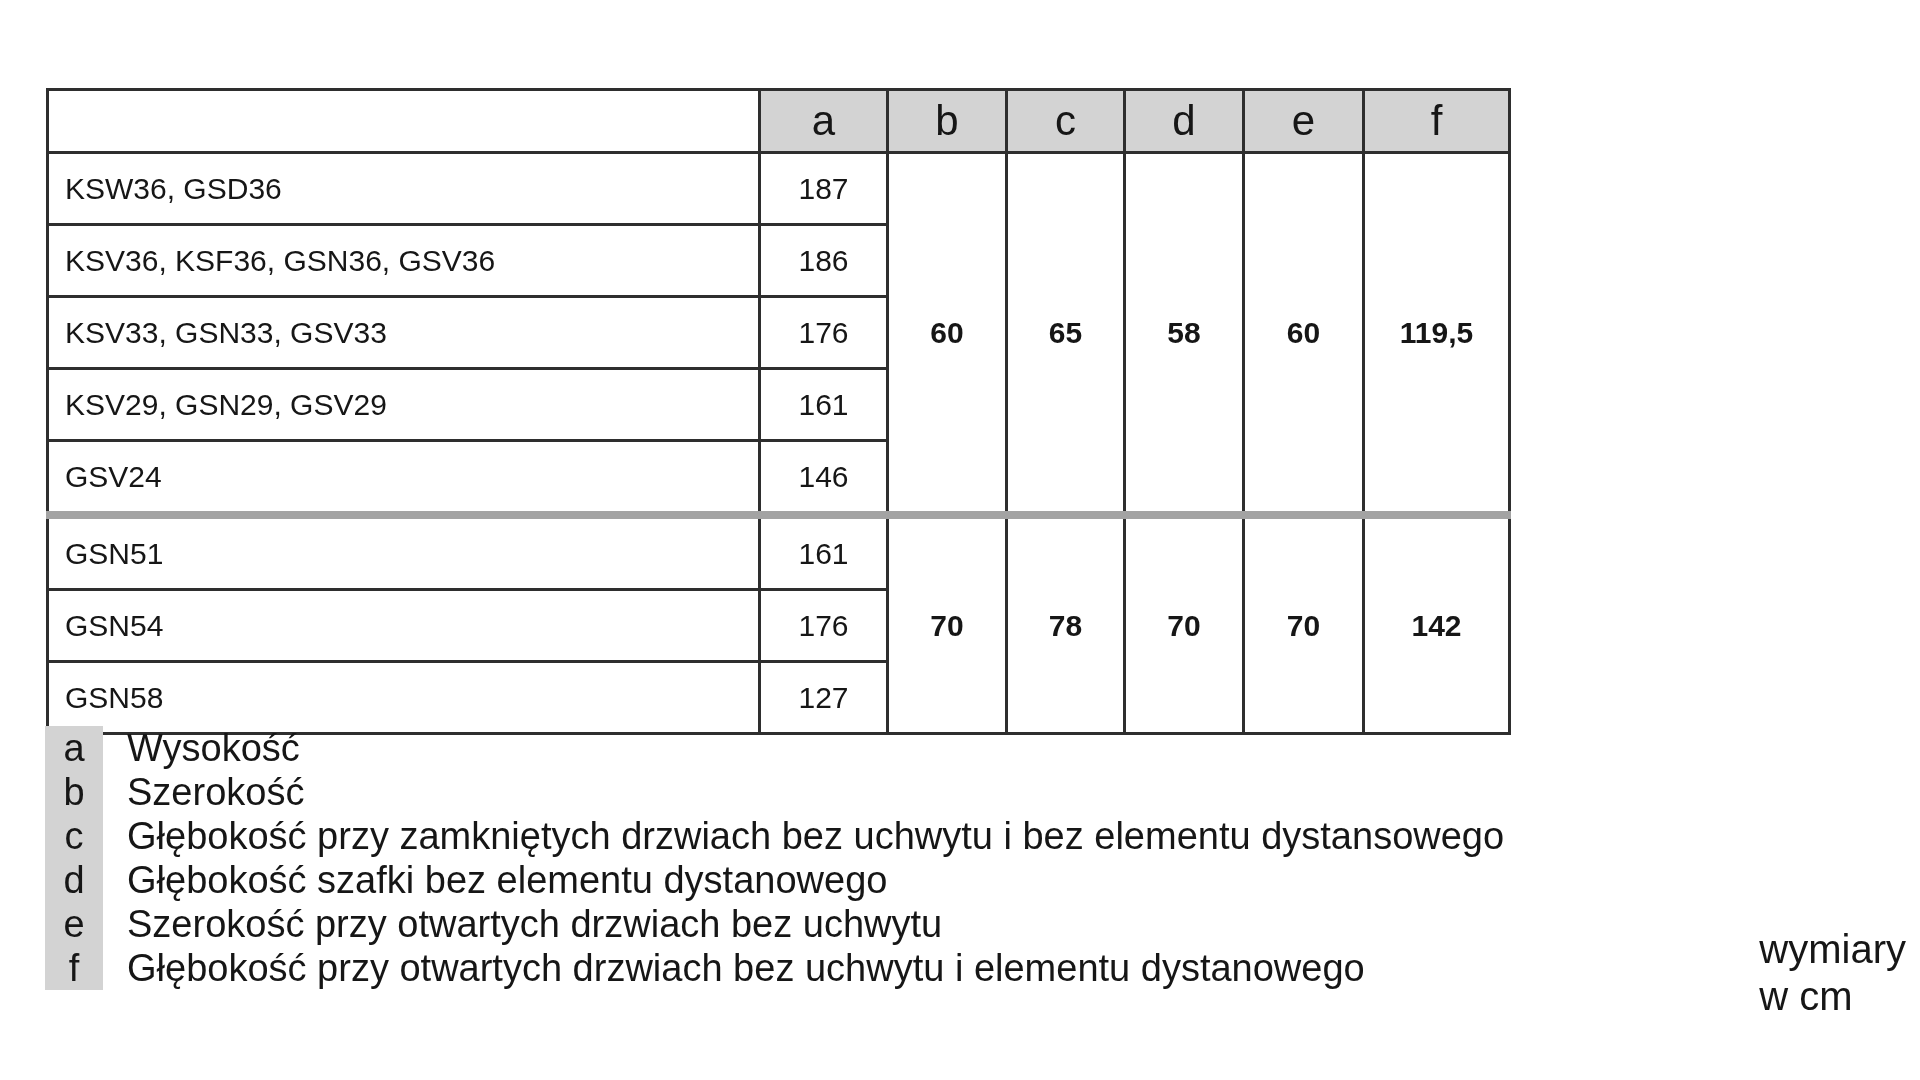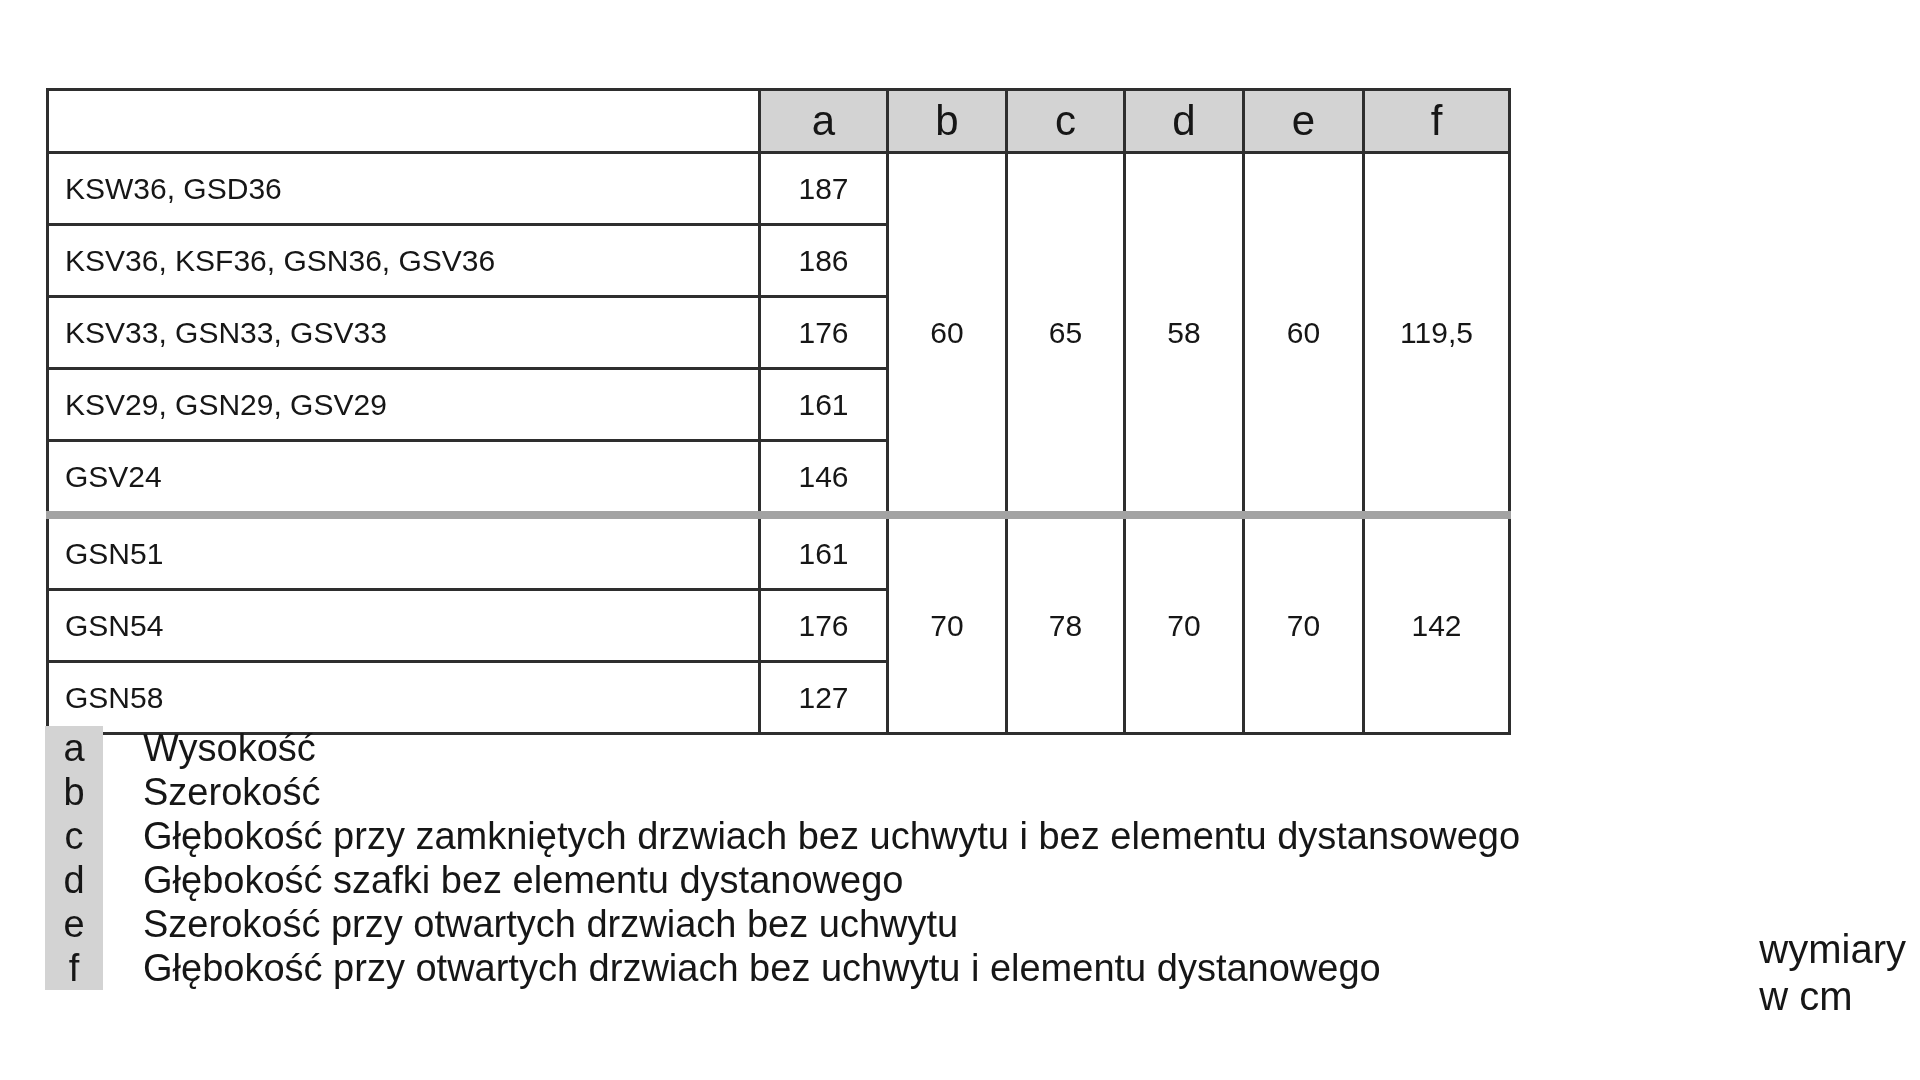--- a/index.html
+++ b/index.html
@@ -54,20 +54,21 @@
   .dim-table td.models {
     text-align: left;
     padding-left: 16px;
   }
   .dim-table td.val {
     text-align: center;
   }
   .dim-table td.merged {
     text-align: center;
     vertical-align: middle;
+    font-weight: bold;
   }
   .dim-table tr.group-start td {
     border-top: 8px solid #a3a3a3;
   }
 
   
   .legend {
     position: absolute;
     left: 45px;
     top: 726px;
@@ -83,21 +84,21 @@
     width: 58px;
     height: 44px;
     background: #d3d3d3;
     display: flex;
     align-items: center;
     justify-content: center;
     font-size: 38px;
     flex: 0 0 58px;
   }
   .legend-label {
-    margin-left: 40px;
+    margin-left: 24px;
     font-size: 38px;
     white-space: nowrap;
   }
 
   
   .unit-note {
     position: absolute;
     right: 14px;
     top: 926px;
     text-align: left;

